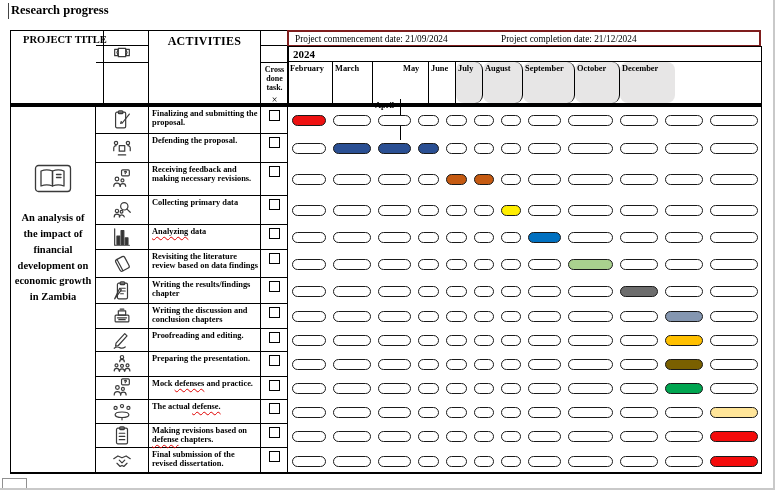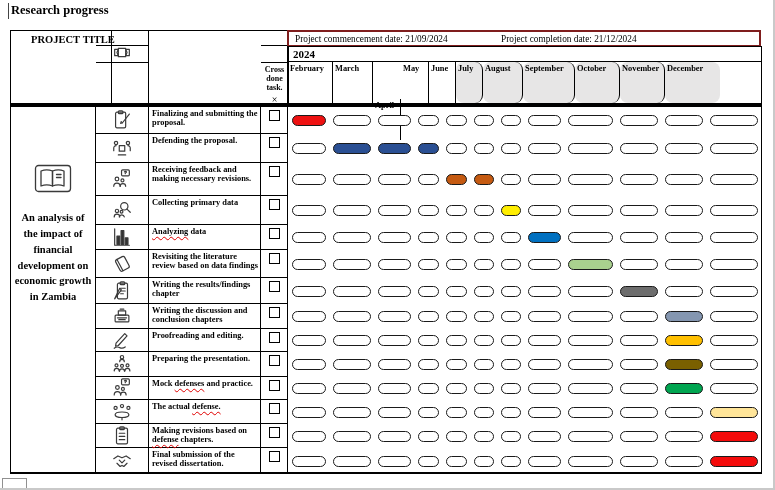--- a/index.html
+++ b/index.html
@@ -5,21 +5,21 @@
   * { margin:0; padding:0; box-sizing:border-box; }
   html,body { background:#fff; }
   body { font-family:"Liberation Serif", serif; color:#000; }
   .page { position:relative; width:775px; height:490px; background:#fff; overflow:hidden;
           border-right:2px solid #c9c9c9; border-bottom:2px solid #c9c9c9; }
   .caret { position:absolute; left:8px; top:3px; width:1px; height:16px; background:#444; }
   .doc-title { position:absolute; left:11px; top:3px; font-size:12.5px; font-weight:bold; }
 
   
   .hdr-left { position:absolute; left:10px; top:30px; width:279px; height:74px; border:1px solid #000; }
-  .col-title-hdr { position:absolute; left:16px; top:0; width:85px; height:100%; border-right:1px solid #000;
+  .col-title-hdr { position:absolute; left:8px; top:0; width:85px; height:100%; border-right:1px solid #000;
                    font-size:10.5px; font-weight:bold; padding:2px 4px; line-height:1.3; }
   .col-icon-hdr { position:absolute; left:85px; top:0; width:53px; height:100%; border-right:1px solid #000; }
   .col-icon-hdr .seg1 { height:15px; border-bottom:1px solid #000; }
   .col-icon-hdr .seg2 { height:17px; border-bottom:1px solid #000; display:flex; align-items:center; justify-content:center; }
   .col-act-hdr { position:absolute; left:138px; top:0; width:112px; height:100%; border-right:1px solid #000;
                  font-size:12px; font-weight:bold; text-align:center; padding-top:3px; letter-spacing:.3px; }
   .col-cross-hdr { position:absolute; left:250px; top:0; width:27px; height:100%; }
   .col-cross-hdr .seg1 { height:15px; border-bottom:1px solid #000; }
   .col-cross-hdr .seg2 { height:17px; border-bottom:1px solid #000; }
   .col-cross-hdr .seg3 { font-size:8px; font-weight:bold; text-align:center; line-height:1.15; padding-top:2px; }
@@ -84,20 +84,21 @@
         <span>
           <svg class="ic" width="22" height="13" viewBox="0 0 24 14">
             <path d="M4 3.5h4L6.5 7 8 10.5H4z"></path>
               <path d="M20 3.5h-4l1.5 3.5-1.5 3.5h4z"></path>
               <rect x="8" y="2.5" width="8" height="9"></rect>
           </svg>
         </span>
       </div>
       <div class="seg3"></div>
     </div>
+    <div class="col-act-hdr">ACTIVITIES</div>
     <div class="col-cross-hdr">
       <div class="seg1"></div>
       <div class="seg2"></div>
       <div class="seg3">
         <span>Cross done task.</span>
         <span class="cross-x">×</span>
       </div>
     </div>
   </div>
 
@@ -110,21 +111,20 @@
   <div class="months-row">
       <div class="mcell" style="width: 45px;">February</div>
       <div class="mcell" style="width: 40px;">March</div>
       <div class="mcell" style="width: 28px; margin-top: 37px;">April</div>
       <div class="mcell" style="width: 28px;">May</div>
       <div class="mcell" style="width: 27px;">June</div>
       <div class="mcell shaded" style="width: 27px;">July</div>
       <div class="mcell shaded" style="width: 40px;">August</div>
       <div class="mcell shaded" style="width: 52px;">September</div>
       <div class="mcell shaded" style="width: 45px;">October</div>
-      <div class="mcell shaded" style="width: 45px;">November</div>
       <div class="mcell shaded" style="width: 55px;">December</div>
     </div>
 
   <div class="thick-sep"></div>
 
   <div class="tbl-body">
     <div class="ptitle-cell">
       <span>
         <svg class="ic" width="38" height="30" viewBox="0 0 38 30">
           <rect x="1.5" y="1.5" width="35" height="26" rx="3"></rect>

